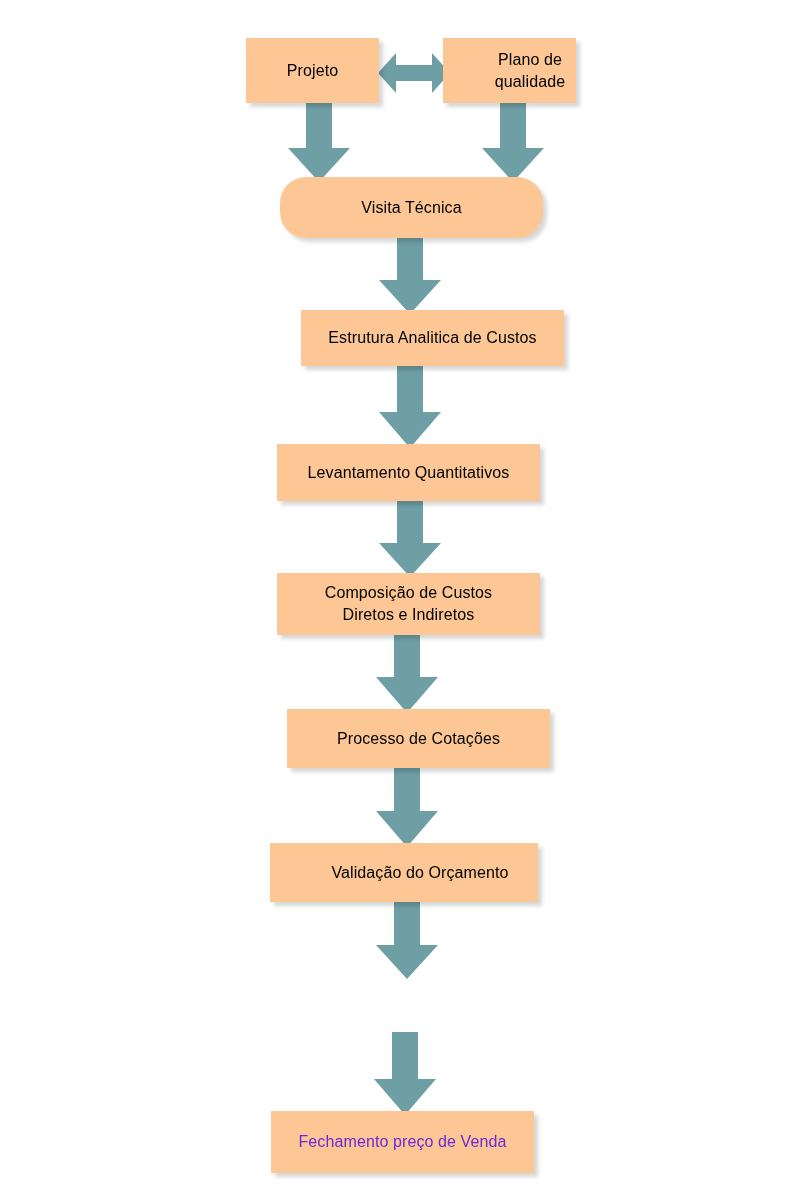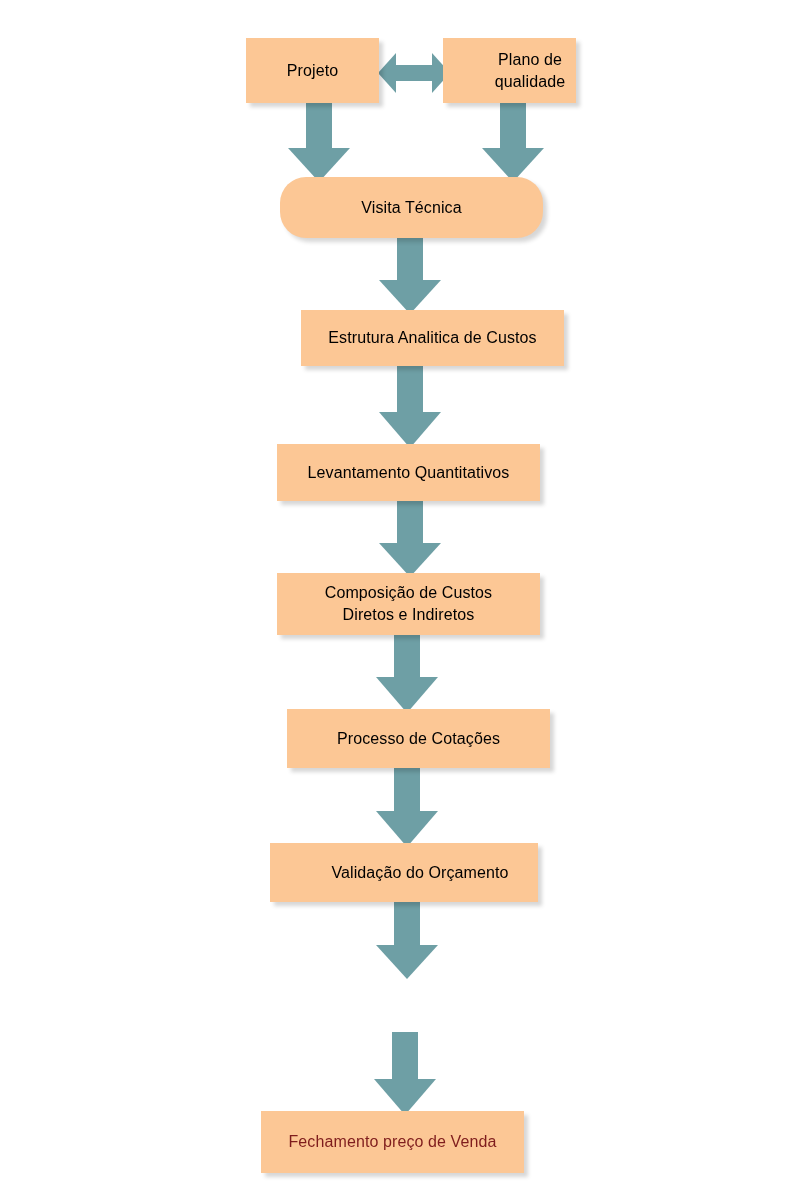--- a/index.html
+++ b/index.html
@@ -137,15 +137,15 @@
   <div class="node" style="left: 246px; top: 38px; width: 133px; height: 65px; background: rgb(252, 199, 149); color: rgb(0, 0, 0);">Projeto</div>
   <div class="node" style="left: 443px; top: 38px; width: 133px; height: 65px; background: rgb(252, 199, 149); color: rgb(0, 0, 0); padding-left: 41px;">Plano de
 qualidade</div>
   <div class="node" style="left: 280px; top: 177px; width: 263px; height: 61px; background: rgb(252, 199, 149); color: rgb(0, 0, 0); border-radius: 26px;">Visita Técnica</div>
   <div class="node" style="left: 277px; top: 310px; width: 263px; height: 56px; background: rgb(252, 199, 149); color: rgb(0, 0, 0); margin-left: 24px;">Estrutura Analitica de Custos</div>
   <div class="node" style="left: 277px; top: 444px; width: 263px; height: 57px; background: rgb(252, 199, 149); color: rgb(0, 0, 0);">Levantamento Quantitativos</div>
   <div class="node" style="left: 277px; top: 573px; width: 263px; height: 62px; background: rgb(252, 199, 149); color: rgb(0, 0, 0);">Composição de Custos
 Diretos e Indiretos</div>
   <div class="node" style="left: 275px; top: 709px; width: 263px; height: 59px; background: rgb(252, 199, 149); color: rgb(0, 0, 0); margin-left: 12px;">Processo de Cotações</div>
   <div class="node" style="left: 270px; top: 843px; width: 268px; height: 59px; background: rgb(252, 199, 149); color: rgb(0, 0, 0); padding-left: 32px;">Validação do Orçamento</div>
-  <div class="node" style="left: 261px; top: 1111px; width: 263px; height: 62px; background: rgb(252, 199, 149); color: #7f1d1d;">Fechamento preço de Venda</div>
+  <div class="node" style="left: 271px; top: 1111px; width: 263px; height: 62px; background: rgb(252, 199, 149); color: #6d28d9;">Fechamento preço de Venda</div>
 
 </div>
 
 </body></html>

